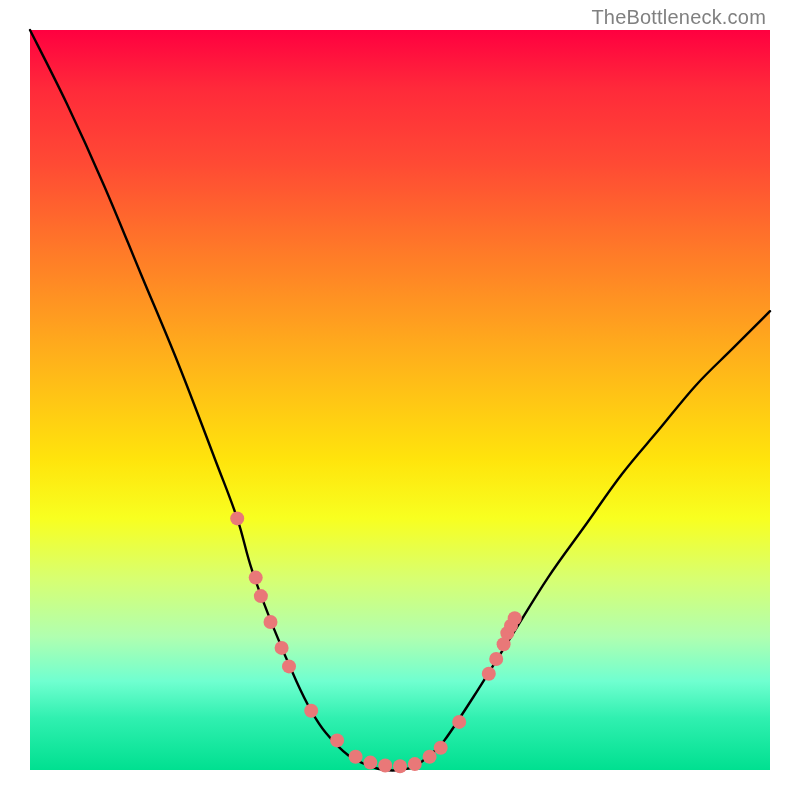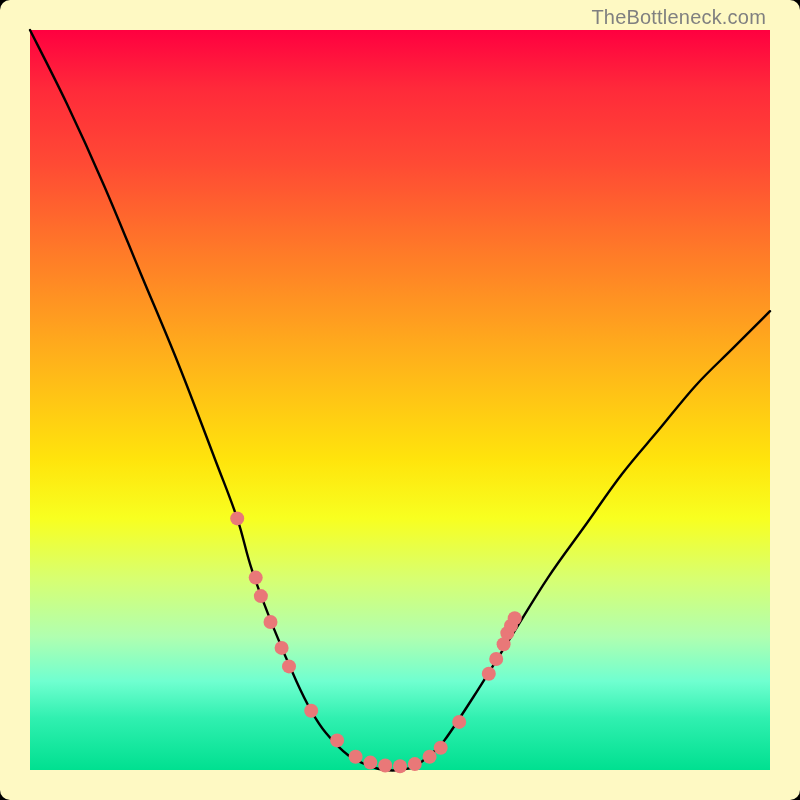--- a/index.html
+++ b/index.html
@@ -8,22 +8,21 @@
     width: 800px;
     height: 800px;
     overflow: hidden;
     background: #000;
     font-family: Arial, Helvetica, sans-serif;
   }
   .frame {
     position: relative;
     width: 800px;
     height: 800px;
-    background: #fef9c3;
-    border-radius: 10px;
+    background: #ffffff;
   }
   .plot-area {
     position: absolute;
     left: 30px;
     top: 30px;
     width: 740px;
     height: 740px;
     
     background: linear-gradient(
       to bottom,

